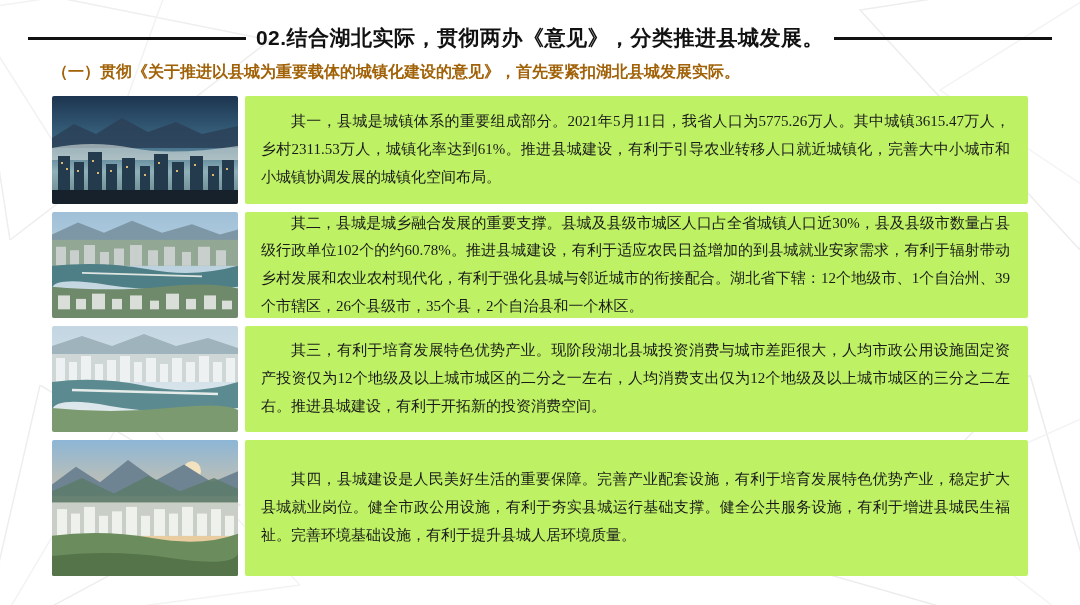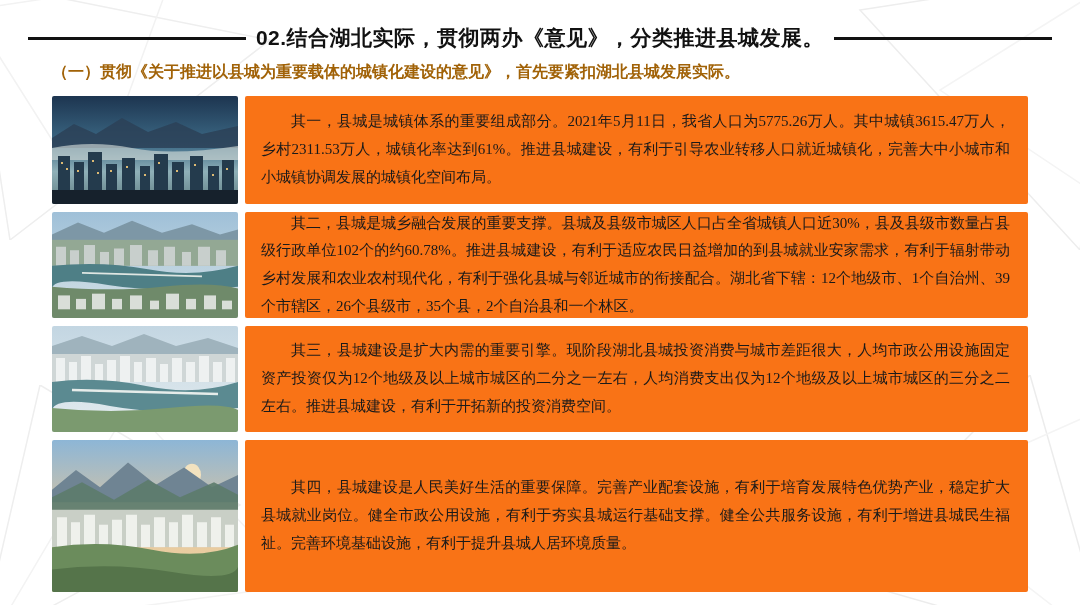--- a/index.html
+++ b/index.html
@@ -90,21 +90,21 @@
     flex: 0 0 186px;
     width: 186px;
     border-radius: 2px;
     overflow: hidden;
     position: relative;
   }
   .thumb svg { display: block; width: 100%; height: 100%; }
 
   .para {
     flex: 1 1 auto;
-    background: #f97316;
+    background: #bef264;
     margin-left: 7px;
     border-radius: 2px;
     display: flex;
     align-items: center;
     padding: 6px 18px 6px 16px;
     box-sizing: border-box;
   }
   .para p {
     margin: 0;
     font-size: 15px;
@@ -112,21 +112,21 @@
     color: #1a1a1a;
     text-indent: 2em;
     text-align: justify;
     text-justify: inter-ideograph;
     font-family: "Liberation Serif", "DejaVu Serif", serif;
   }
 
   .r1 .thumb, .r1 .para { height: 108px; }
   .r2 .thumb, .r2 .para { height: 106px; }
   .r3 .thumb, .r3 .para { height: 106px; }
-  .r4 .thumb, .r4 .para { height: 152px; }
+  .r4 .thumb, .r4 .para { height: 136px; }
 </style>
 </head>
 <body>
 
 <div class="slide">
 
   <div class="bg-deco">
     <svg class="deco-tl" width="300" height="260" viewBox="0 0 300 260">
       <polygon points="0,0 300,60 40,260" fill="none" stroke="#eeeeee" stroke-width="1.5"></polygon>
       <polygon points="0,30 200,0 120,220" fill="none" stroke="#f2f2f2" stroke-width="1.5"></polygon>
@@ -279,21 +279,21 @@
               <rect x="147" y="30" width="10" height="26"></rect>
             <rect x="161" y="36" width="9" height="20"></rect>
               <rect x="174" y="32" width="9" height="24"></rect>
           </g>
           <path d="M0 56 Q46 50 94 60 T186 56 L186 82 Q112 90 58 80 T0 84 Z" fill="#5b8a91"></path>
           <path d="M0 82 Q60 88 116 82 T186 84 L186 106 L0 106 Z" fill="#7b9a6f"></path>
           <path d="M20 64 L166 68" stroke="#e6ecea" stroke-width="2.5" fill="none"></path>
         </svg>
       </div>
       <div class="para">
-        <p>其三，县城建设是扩大内需的重要引擎。现阶段湖北县城投资消费与城市差距很大，人均市政公用设施固定资产投资仅为12个地级及以上城市城区的二分之一左右，人均消费支出仅为12个地级及以上城市城区的三分之二左右。推进县城建设，有利于开拓新的投资消费空间。</p>
+        <p>其三，有利于培育发展特色优势产业。现阶段湖北县城投资消费与城市差距很大，人均市政公用设施固定资产投资仅为12个地级及以上城市城区的二分之一左右，人均消费支出仅为12个地级及以上城市城区的三分之二左右。推进县城建设，有利于开拓新的投资消费空间。</p>
       </div>
     </div>
 
     <div class="row r4">
       <div class="thumb">
         <svg viewBox="0 0 186 122" preserveAspectRatio="none">
           <defs>
             <linearGradient id="g4sky" x1="0" y1="0" x2="0" y2="1">
               <stop offset="0%" stop-color="#8db6d6"></stop>
               <stop offset="60%" stop-color="#e6c79a"></stop>

